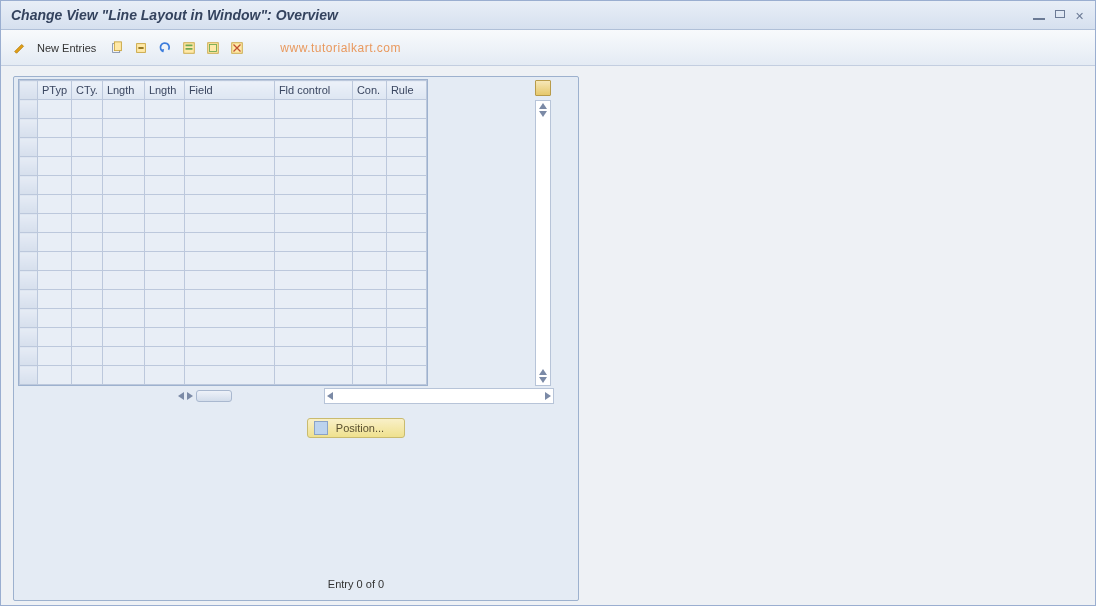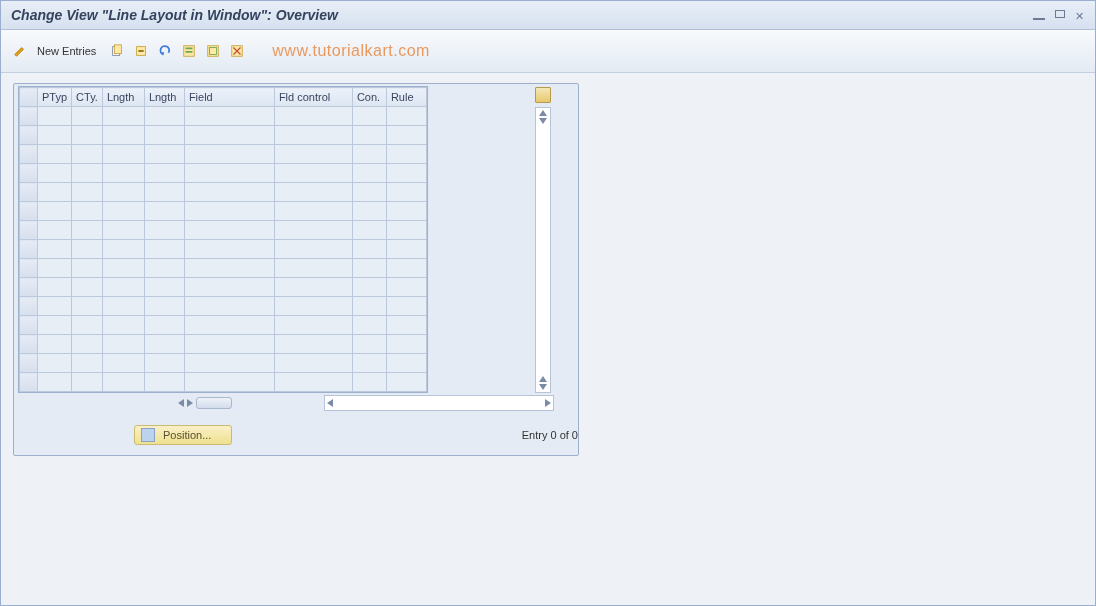--- a/index.html
+++ b/index.html
@@ -36,39 +36,39 @@
     gap: 10px;
     color: #6b7a95;
   }
   .toolbar {
     background: linear-gradient(to bottom, #f8fafc 0%, #e4ebf4 100%);
     border-bottom: 1px solid #c3cee0;
     padding: 4px 10px;
     display: flex;
     align-items: center;
     gap: 6px;
-    height: 43px;
+    height: 36px;
   }
   .toolbar .icon-btn {
     width: 18px;
     height: 18px;
     display: flex;
     align-items: center;
     justify-content: center;
     cursor: pointer;
     border-radius: 2px;
   }
   .new-entries-txt {
     margin: 0 6px 0 2px;
     color: #333;
   }
   .watermark {
-    margin-left: 20px;
+    margin-left: 28px;
     color: #e9995e;
-    font-size: 16px;
+    font-size: 12px;
     letter-spacing: 0.5px;
   }
   .content {
     padding: 10px 12px;
   }
   .formrow {
     display: flex;
     align-items: center;
     gap: 26px;
     margin-bottom: 10px;
@@ -197,23 +197,24 @@
     display:flex;align-items:center;justify-content:space-between;padding:0 2px;
     flex:1;
   }
   .hscroll-small {
     width: 140px;
     display:flex;align-items:center;gap:3px;
     margin-left:18px;
   }
 
   .footer {
-    display:flex;align-items:center;justify-content:space-between;
+    display:flex;align-items:center;justify-content:flex-end;
     gap: 140px;
     padding: 14px 0 0 120px;
+    flex-direction: column;
   }
   .pos-btn {
     display:flex;align-items:center;gap:8px;
     padding: 2px 20px 2px 6px;
     background: linear-gradient(to bottom,#f9f0c8,#efe18e);
     border:1px solid #c9bb6f;
     border-radius: 3px;
     color:#5a5030;
     cursor:pointer;
   }

